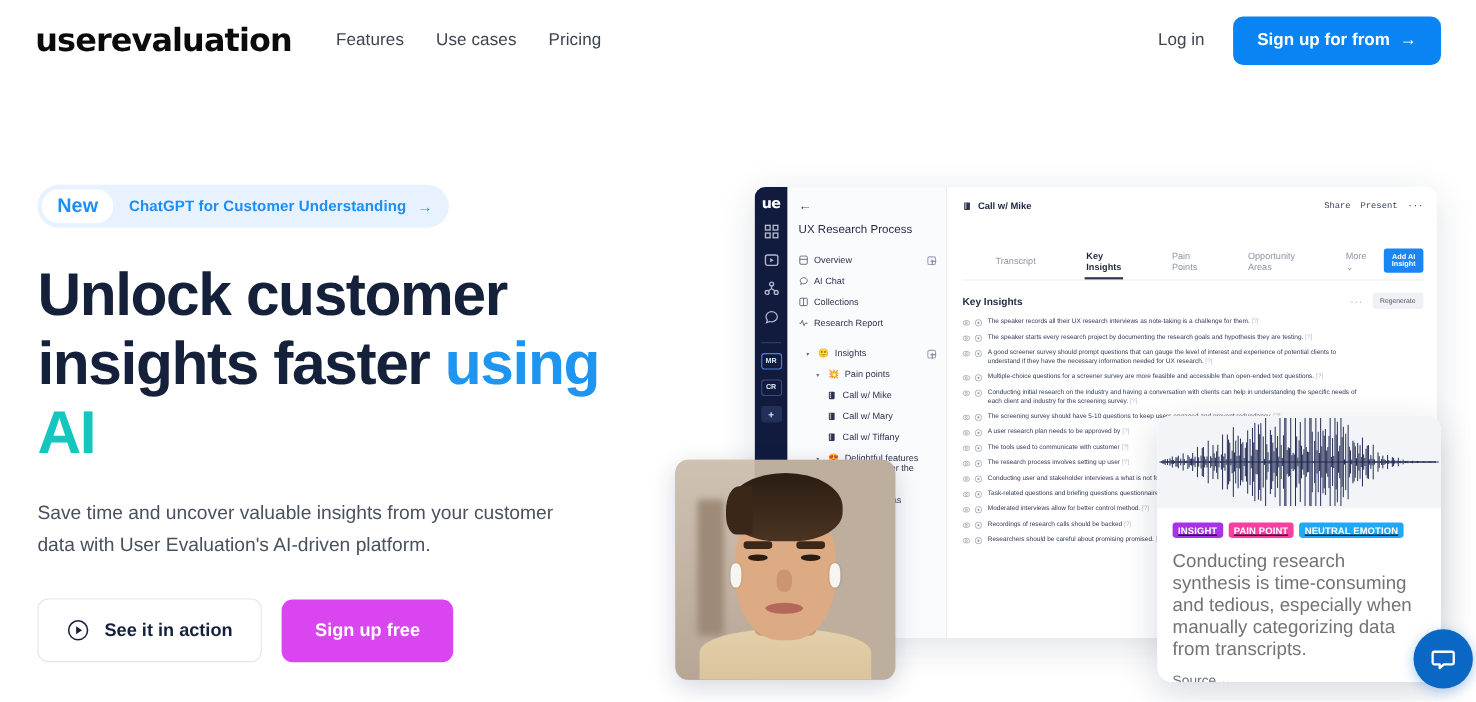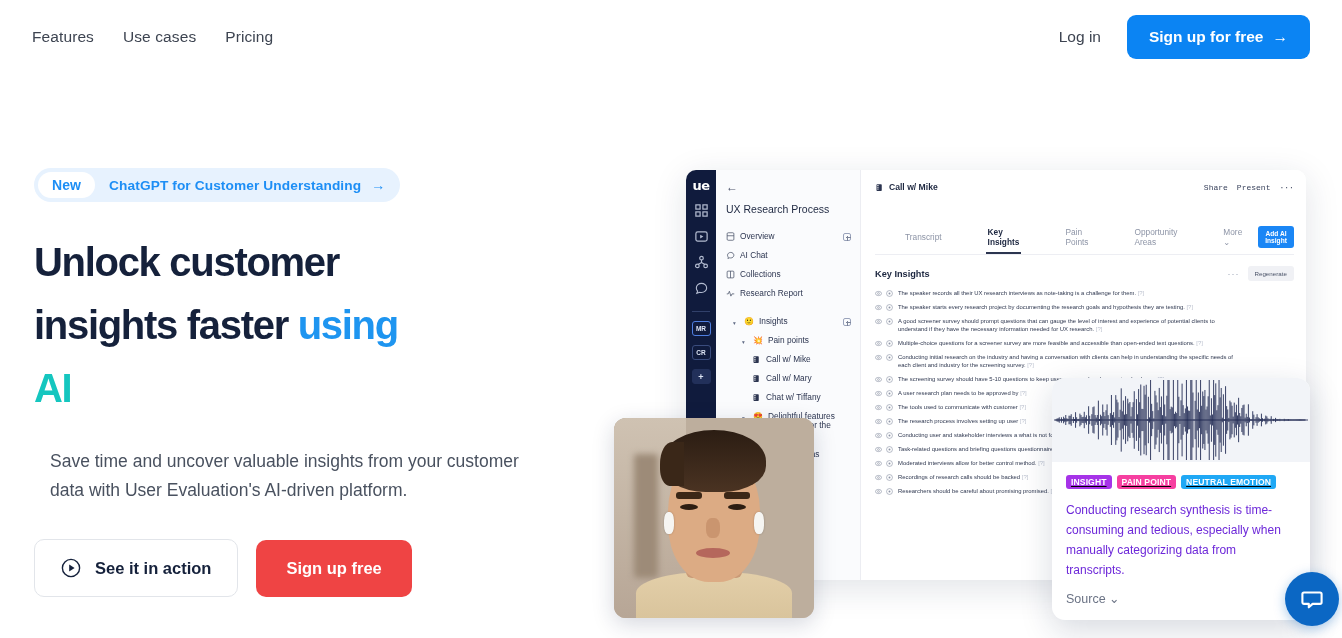--- a/index.html
+++ b/index.html
@@ -37,53 +37,53 @@
 
   
   .hero-left { position: absolute; left: 34px; top: 168px; width: 560px; }
 
   .badge-pill {
     display: inline-flex; align-items: center; gap: 4px;
     background: #e7f2fe; border-radius: 999px; padding: 4px 15px 4px 4px;
     cursor: pointer;
   }
   .badge-new {
-    background: #ffffff; color: #1d8ef5; font-size: 14px; font-weight: 700;
+    background: #ffffff; color: #1d8ef5; font-size: 18px; font-weight: 700;
     border-radius: 999px; padding: 5px 14px; letter-spacing: 0.1px;
   }
   .badge-text {
     color: #1d8ef5; font-size: 13.7px; font-weight: 700; padding-left: 10px;
     letter-spacing: 0.1px;
   }
   .badge-arrow { color:#1d8ef5; font-size: 14px; font-weight:700; padding-left:6px; }
 
   .hero-title {
     margin-top: 29px;
-    font-size: 40px; line-height: 63px; font-weight: 700;
+    font-size: 55px; line-height: 63px; font-weight: 700;
     color: #15213b; letter-spacing: -1.3px;
   }
   .grad-using { color: #1e95f0; }
   .grad-ai { color: #15c6bf; }
 
   .hero-sub {
     margin-top: 27px; width: 505px;
-    font-size: 17.5px; line-height: 29px; color: #49515f; margin-left: 16px;
+    font-size: 17.5px; line-height: 29px; color: #49515f;
   }
 
   .hero-cta { margin-top: 34px; display: flex; align-items: center; gap: 18px; }
   .btn-outline {
     display: flex; align-items: center; gap: 14px;
     border: 1px solid #e2e5ea; border-radius: 10px; background: #fff;
     padding: 18px 26px; cursor: pointer;
     font-size: 16.5px; font-weight: 700; color: #15213b;
     font-family: "Liberation Sans", sans-serif;
   }
   .play-ic { width: 20px; height: 20px; flex: 0 0 20px; display:block; }
   .btn-primary {
-    background: #ef4444; color: #fff; border: none; border-radius: 10px;
+    background: #d946ef; color: #fff; border: none; border-radius: 10px;
     padding: 19px 30px; cursor: pointer;
     font-size: 16.5px; font-weight: 700; font-family: "Liberation Sans", sans-serif;
   }
 
   
   .mock { position: absolute; left: 686px; top: 170px; width: 620px; height: 410px; }
   .mock-window {
     position: absolute; inset: 0; background: #ffffff;
     border-radius: 10px; overflow: hidden;
     box-shadow: 0 8px 34px rgba(20,35,70,0.13);
@@ -218,47 +218,48 @@
     box-shadow: 0 10px 32px rgba(20,35,70,0.17);
   }
   .wave-box { height: 84px; background:#f2f4f8; display:flex; align-items:center; }
   .icard-body { padding: 13px 14px 0 14px; }
   .tags { display:flex; gap:5px; margin-bottom: 11px; text-decoration: underline; }
   .tag {
     font-size: 8.6px; font-weight:700; color:#fff; border-radius:3px;
     padding: 2px 5px; letter-spacing:0.1px;
   }
   .icard-text {
-    font-size: 12px; line-height: 20px; color:#6d28d9;
+    font-size: 17px; line-height: 20px; color:#737373;
   }
   .src { margin-top: 11px; font-size: 12.5px; color:#6b7385; cursor:pointer; }
 
   
   .chat {
     position:absolute; left: 1285px; top: 572px; width: 54px; height: 54px;
     border-radius: 50%; background:#0b67c4; display:flex;
     align-items:center; justify-content:center; cursor:pointer;
     box-shadow: 0 3px 12px rgba(11,103,196,0.35);
   }
 </style>
 </head>
 <body>
 
 <div class="page">
 
   <div class="nav">
+    <div class="logo">userevaluation</div>
     <div class="nav-links">
       <span class="nav-link">Features</span>
       <span class="nav-link">Use cases</span>
       <span class="nav-link">Pricing</span>
     </div>
     <div class="nav-right">
       <span class="login-link">Log in</span>
       <button class="signup-btn">
-        <span>Sign up for free</span>
+        <span>Sign up for from</span>
         <span>→</span>
       </button>
     </div>
   </div>
 
   <div class="hero-left">
 
     <div class="badge-pill">
       <span class="badge-new">New</span>
       <span class="badge-text">ChatGPT for Customer Understanding</span>
@@ -379,21 +380,21 @@
           </svg>
           <span>Call w/ Mary</span>
         </div>
         <div class="tree-row ind3">
           <svg class="tm-ic" viewBox="0 0 12 12">
             <rect x="2" y="1.5" width="7" height="9" rx="1" fill="#2c3550"></rect>
             <rect x="3.1" y="2.6" width="1.6" height="1.4" fill="#fff"></rect>
             <rect x="3.1" y="5" width="1.6" height="1.4" fill="#fff"></rect>
             <rect x="3.1" y="7.4" width="1.6" height="1.4" fill="#fff"></rect>
           </svg>
-          <span>Chat w/ Tiffany</span>
+          <span>Call w/ Tiffany</span>
         </div>
         <div class="tree-row ind2">
           <span class="caret">▾</span>
           <span class="emo">😍</span>
           <span>Delightful features</span>
         </div>
         <div class="tree-row ind2">
           <span class="caret">▾</span>
           <span class="emo">❓</span>
           <span>Questions for the next...</span>

